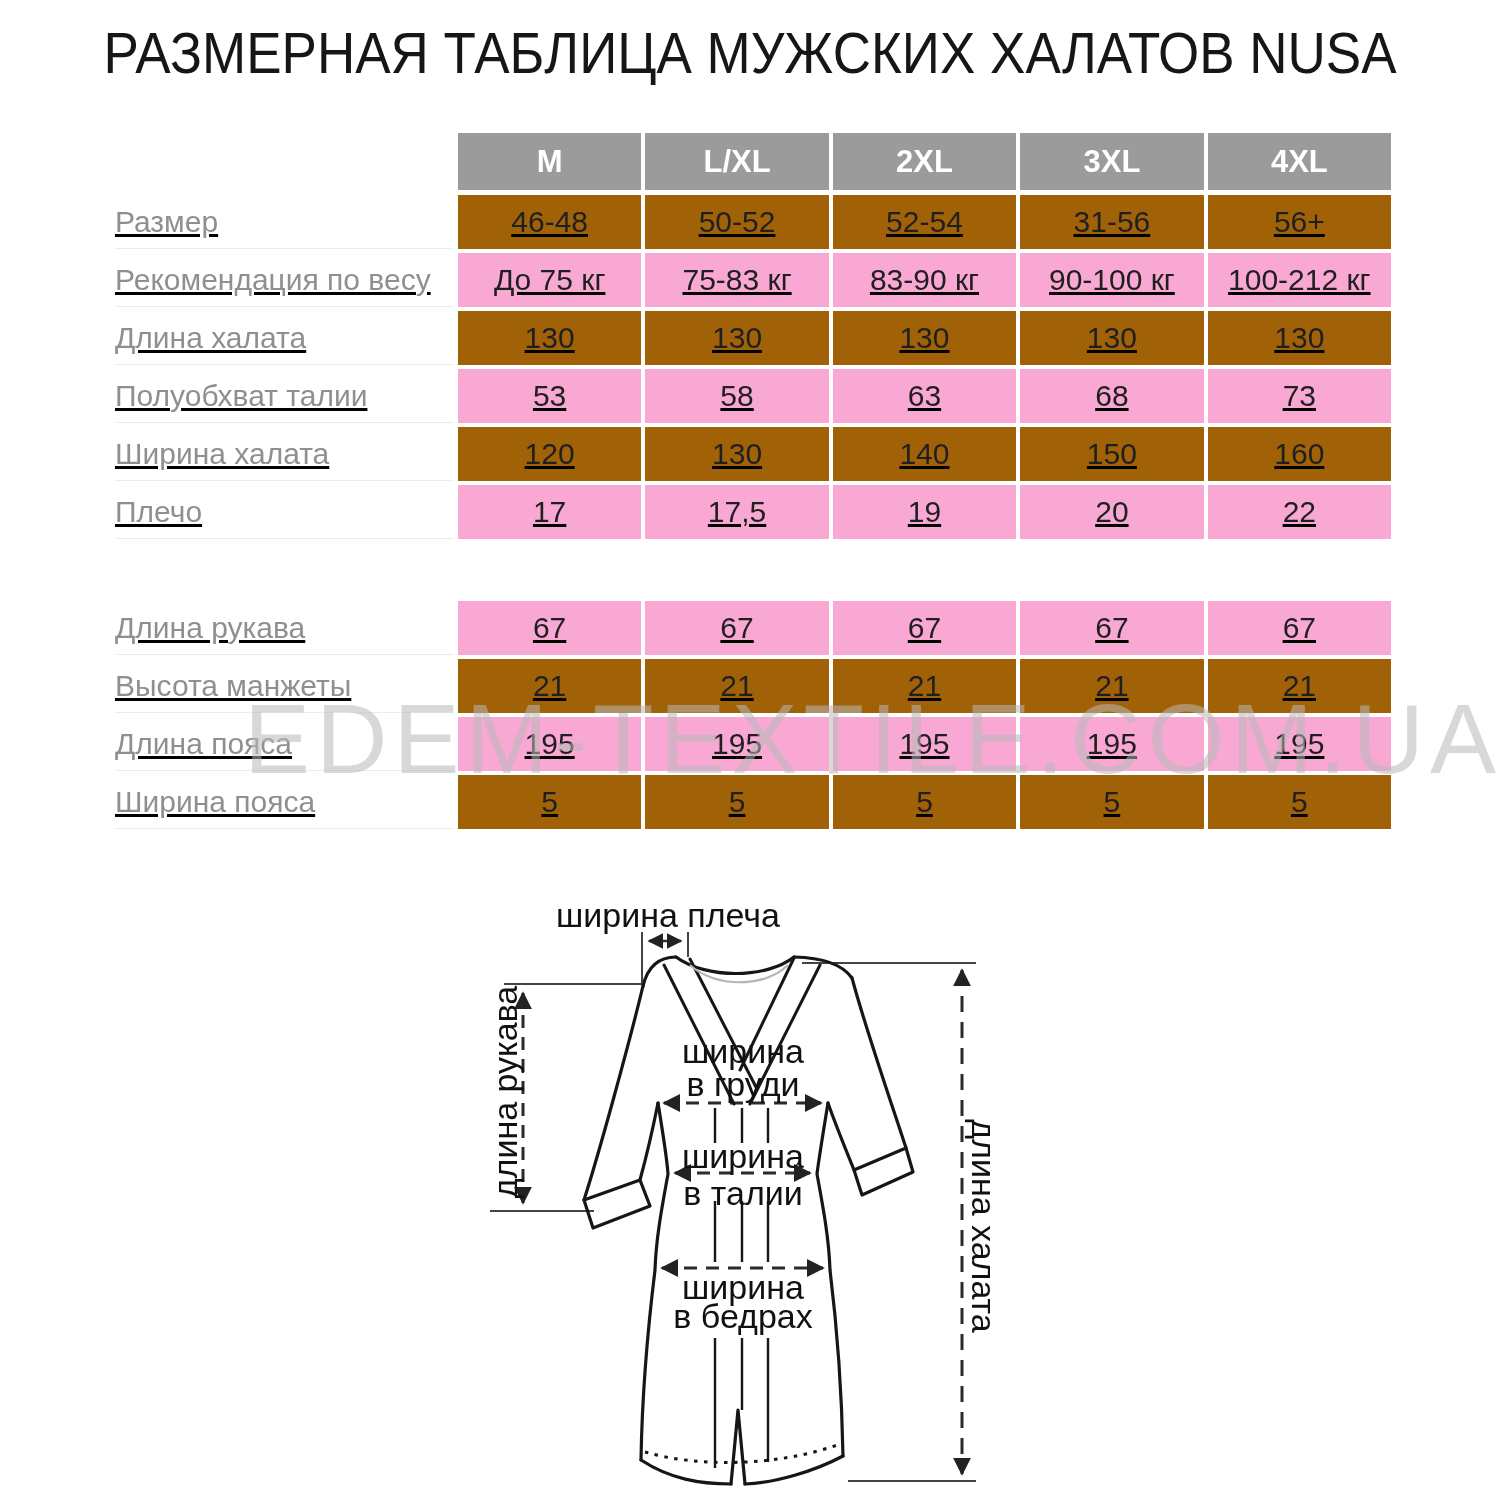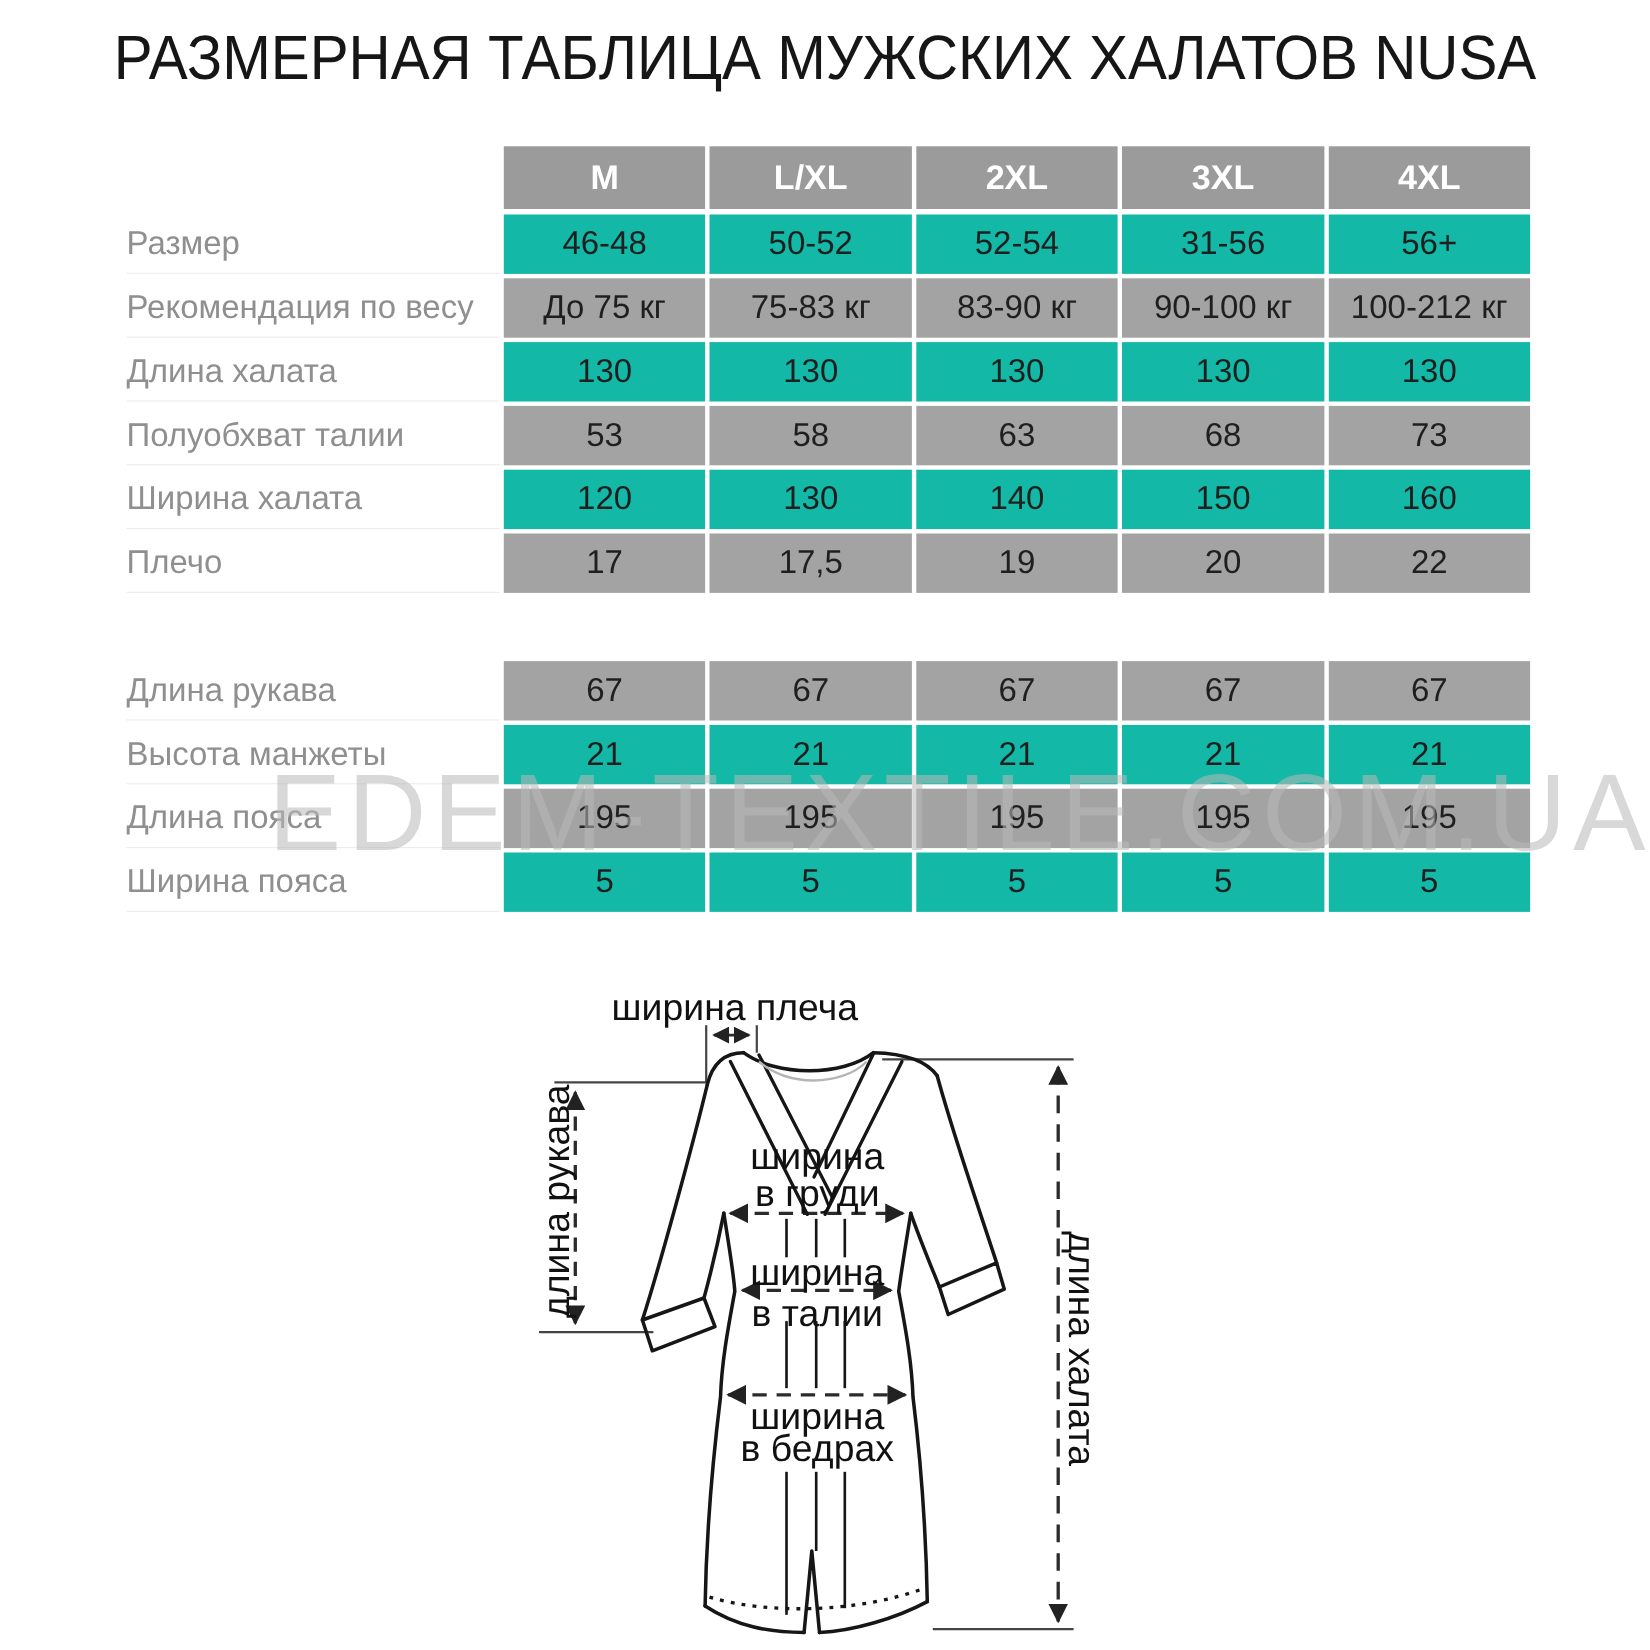--- a/index.html
+++ b/index.html
@@ -10,29 +10,29 @@
   .page-title{position:absolute;top:20px;left:0;right:0;text-align:center;
     font-size:57px;color:#161616;white-space:nowrap;
     transform:scaleX(0.93);transform-origin:center;letter-spacing:0px;}
 
   
   .size-table{position:absolute;left:115px;top:133px;width:1276px;}
   .thead{display:flex;gap:4px;height:57px;}
   .thead .spacer{width:340px;background:#fff;}
   .thead .hcell{width:184px;background:#9b9b9b;color:#ffffff;font-weight:bold;
     font-size:31px;display:flex;align-items:center;justify-content:center;}
-  .trow{display:flex;gap:4px;height:54px;margin-top:4px;}
+  .trow{display:flex;gap:4px;height:54px;margin-top:4px;text-decoration:underline;}
   .trow.first{margin-top:5px;}
   .trow.gap{margin-top:62px;}
   .tlabel{width:340px;background:#fff;color:#8f8f8f;font-size:30px;
     display:flex;align-items:center;border-bottom:1px solid #ececec;}
   .tcell{width:184px;font-size:30px;color:#1f1f1f;
     display:flex;align-items:center;justify-content:center;}
-  .trow.light .tcell{background:#14b8a6;}
-  .trow.dark  .tcell{background:#a3a3a3;}
+  .trow.light .tcell{background:#a16207;}
+  .trow.dark  .tcell{background:#f9a8d4;}
 
   
   .watermark{position:absolute;left:212px;top:682px;font-size:99px;
     letter-spacing:6px;color:#b9b9b9;opacity:0.55;white-space:nowrap;z-index:5;margin-left:32px;}
 
   
   .robe-svg{position:absolute;left:470px;top:860px;width:560px;height:640px;}
   .robe-svg text{font-family:"Liberation Sans", sans-serif;font-size:34px;fill:#111;}
 </style>
 </head>

